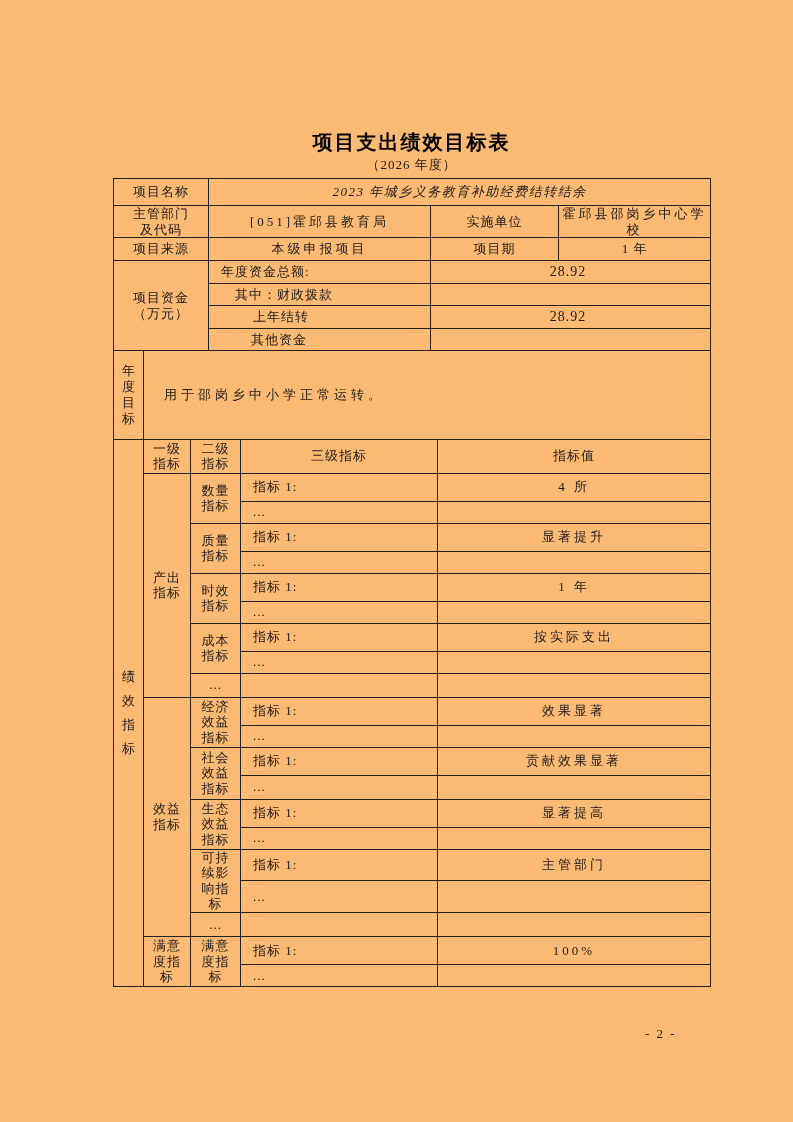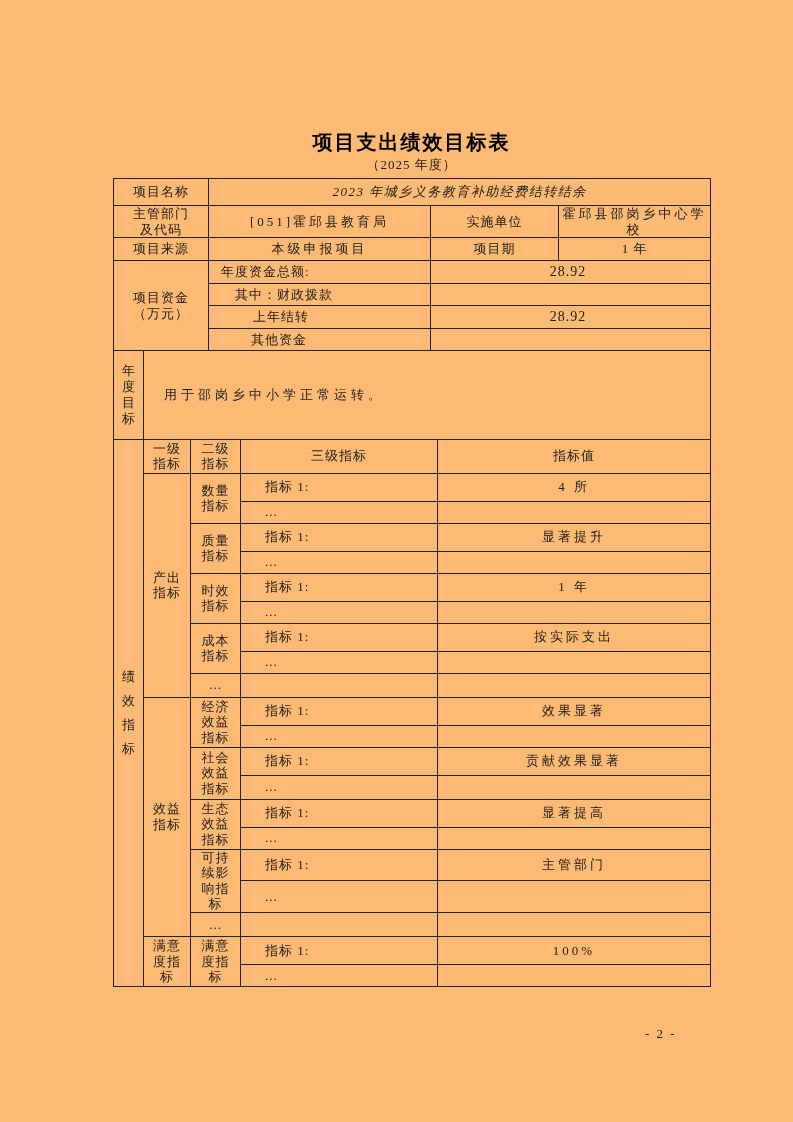--- a/index.html
+++ b/index.html
@@ -29,35 +29,35 @@
   .fl.i3{padding-left:44px;}
   .fl.i4{padding-left:42px;}
   .fv{text-align:center;padding-right:5px;font-size:14px;letter-spacing:1px;}
   
   .vtext{width:1.15em;margin:12px auto;text-align:center;letter-spacing:0;}
   .vt-goal{line-height:1.22;font-size:13px;}
   .vt-perf{line-height:1.85;font-size:13px;}
   
   .goal-content{text-align:left;padding-left:20px;letter-spacing:4px;}
   
-  .ind{text-align:left;padding-left:24px;}
+  .ind{text-align:left;padding-left:12px;}
   .val{text-align:center;letter-spacing:3px;}
   
   .h27{height:27px;}.h31{height:31px;}.h23{height:23px;}.h22{height:22px;}
   .h66{height:66px;}.h34{height:34px;}.h28{height:28px;}.h24{height:24px;}.h30{height:30px;}
   .pagenum{position:absolute;left:645px;top:1026px;font-size:13px;letter-spacing:2px;}
 </style>
 </head>
 <body>
 
 <div class="page">
   <div class="content">
 
     <h1 class="doc-title">项目支出绩效目标表</h1>
-    <div class="doc-subtitle">（2025 年度）</div>
+    <div class="doc-subtitle">（2026 年度）</div>
 
     <table class="tb1">
       <colgroup>
           <col style="width:95px">
           <col style="width:222px">
           <col style="width:128px">
           <col style="width:152px">
         </colgroup>
       <tbody>
           <tr class="h27">

